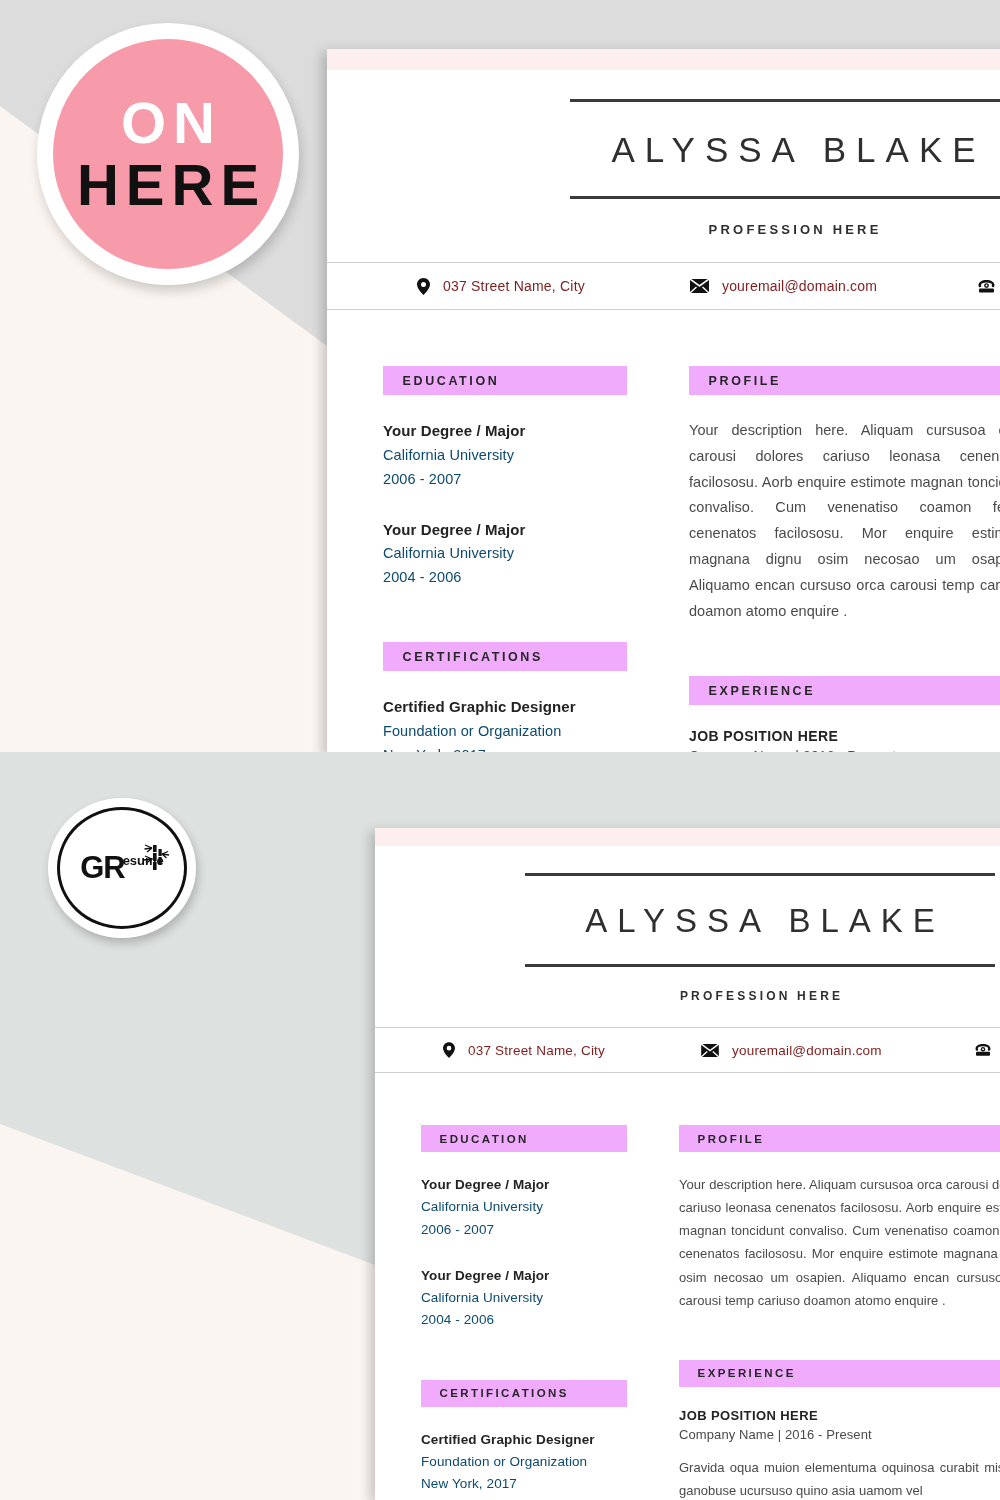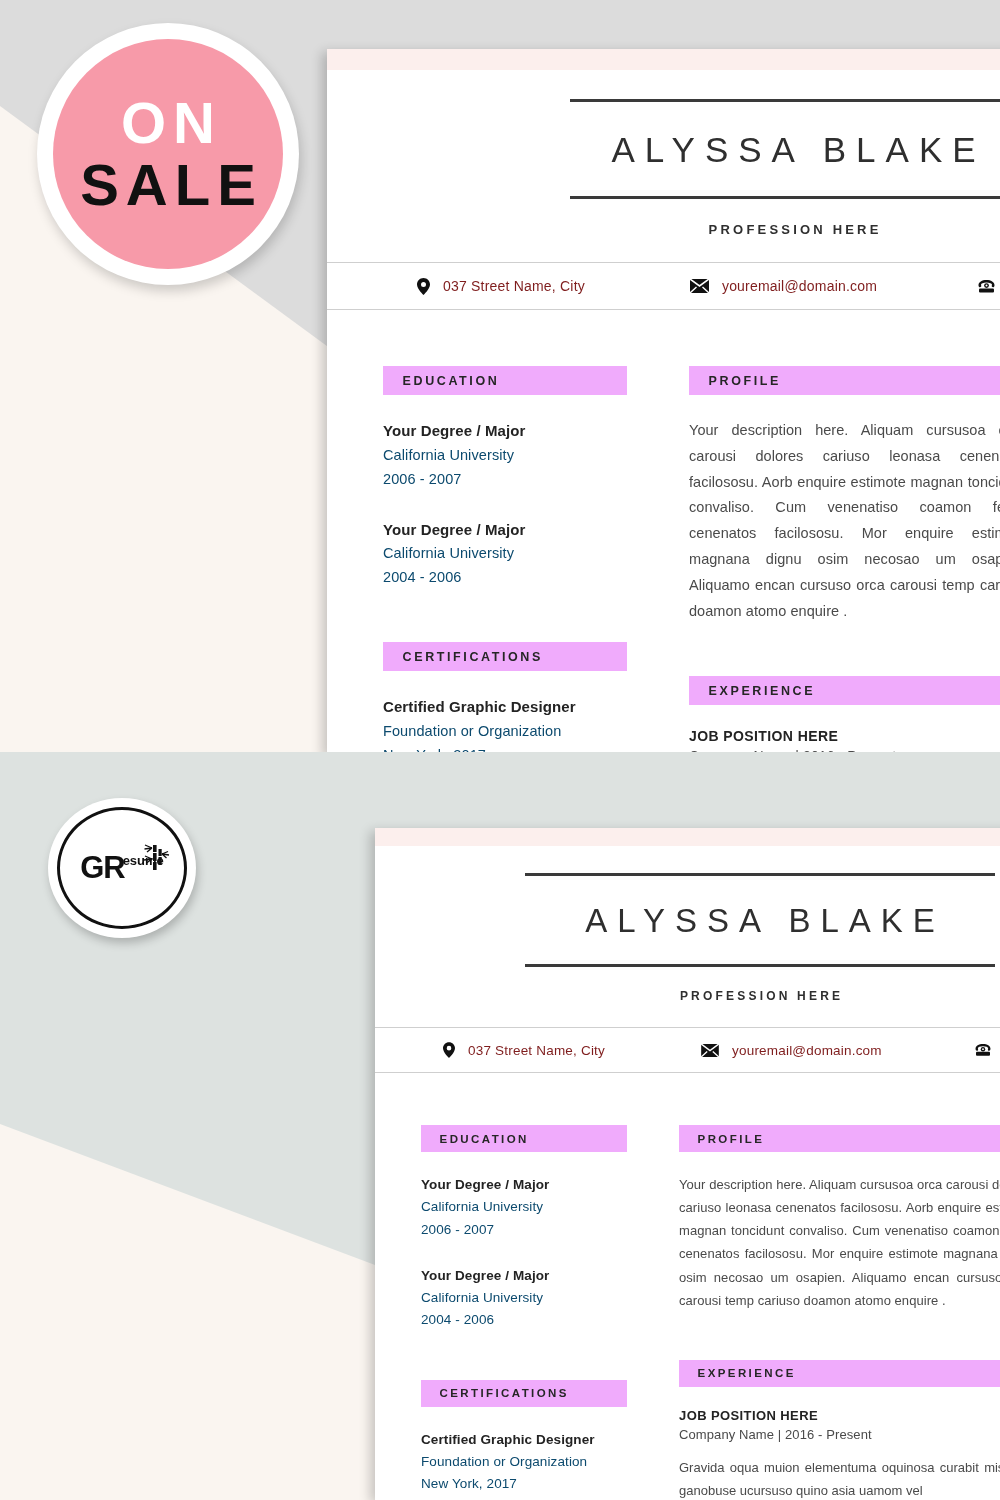--- a/index.html
+++ b/index.html
@@ -338,21 +338,21 @@
 
 <div class="stage">
 
   <div class="panel1">
     <div class="cream-tri"></div>
   </div>
 
   <div class="sale-badge">
     <div class="inner">
       <div class="line-on">ON</div>
-      <div class="line-sale">SALE</div>
+      <div class="line-sale">HERE</div>
     </div>
   </div>
 
   <div class="resume r1">
     <div class="pink-top-bar"></div>
 
     <div class="name-block">
       <div class="name-inner">
         <div class="rule"></div>
         <div class="full-name">ALYSSA BLAKE</div>

